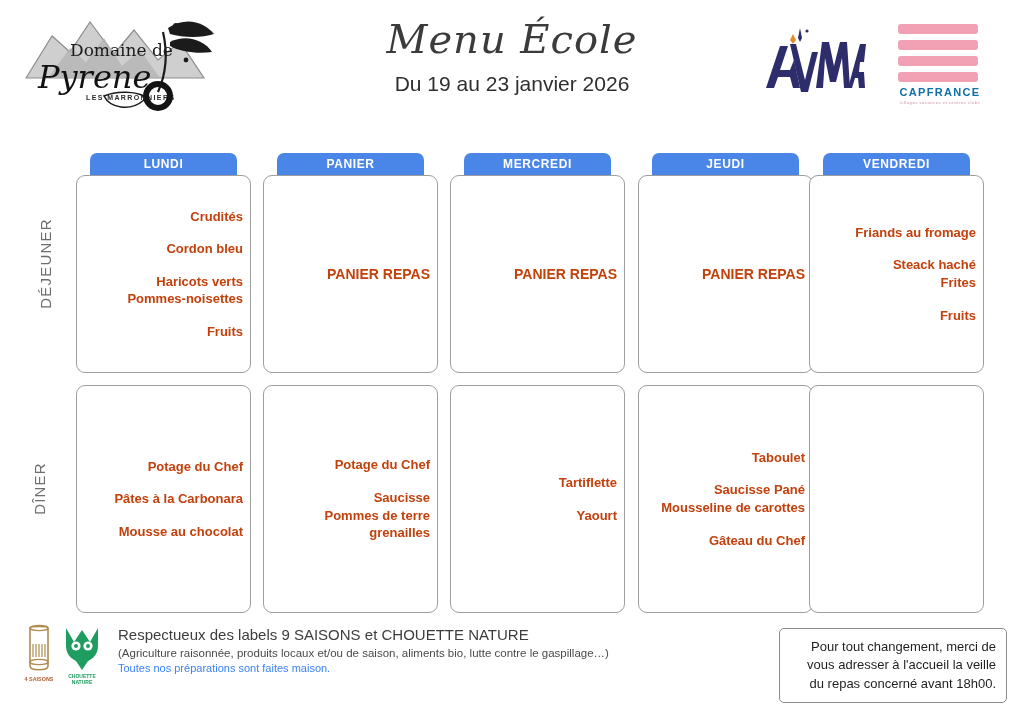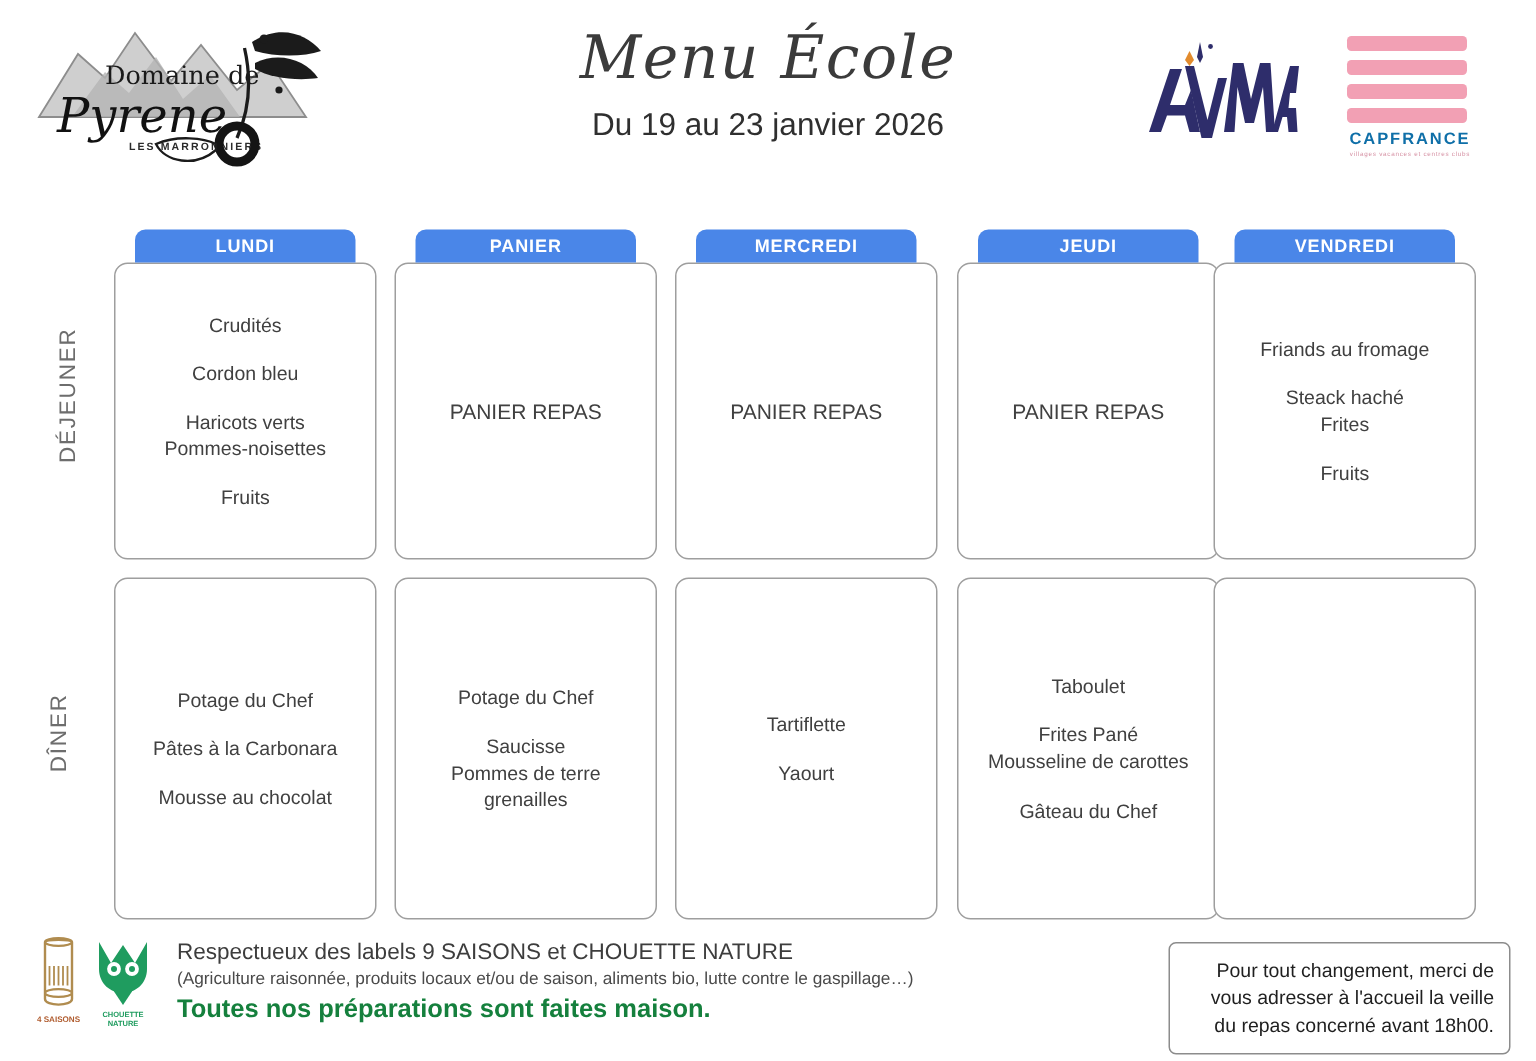--- a/index.html
+++ b/index.html
@@ -127,24 +127,25 @@
     display: flex;
     align-items: center;
     justify-content: center;
     padding: 8px 7px;
   }
   .lunch-row .meal-card { height: 198px; }
   .dinner-row .meal-card { height: 228px; }
 
   .meal-items {
     width: 100%;
-    text-align: center;
+    text-align: right;
     font-size: 13px;
-    color: #404040;
+    color: #c2410c;
     line-height: 1.35;
+    font-weight: bold;
   }
   .meal-items .course {
     margin: 0 0 15px 0;
   }
   .meal-items .course:last-child { margin-bottom: 0; }
   .meal-items .course .line { display: block; }
   .meal-items .course.single-big {
     font-size: 14px;
     margin: 0;
   }
@@ -170,23 +171,23 @@
     font-size: 15px;
     color: #3d3d3d;
     line-height: 1.3;
   }
   .footer-line2 {
     font-size: 11.5px;
     color: #4a4a4a;
     line-height: 1.45;
   }
   .footer-line3 {
-    font-size: 17px;
-    font-weight: bold;
-    color: #15803d;
+    font-size: 11px;
+    font-weight: normal;
+    color: #3b82f6;
     line-height: 1.45;
   }
 
   .notice-box {
     position: absolute;
     left: 779px; top: 628px;
     width: 228px;
     box-sizing: border-box;
     border: 1px solid #8c8c8c;
     border-radius: 5px;
@@ -378,21 +379,21 @@
     </div>
   </div>
 
   <div class="day-column c3">
     <div class="meal-card">
       <div class="meal-items">
           <div class="course">
             <span class="line">Taboulet</span>
           </div>
           <div class="course">
-            <span class="line">Frites Pané</span>
+            <span class="line">Saucisse Pané</span>
             <span class="line">Mousseline de carottes</span>
           </div>
           <div class="course">
             <span class="line">Gâteau du Chef</span>
           </div>
         </div>
     </div>
   </div>
 
   <div class="day-column c4">

